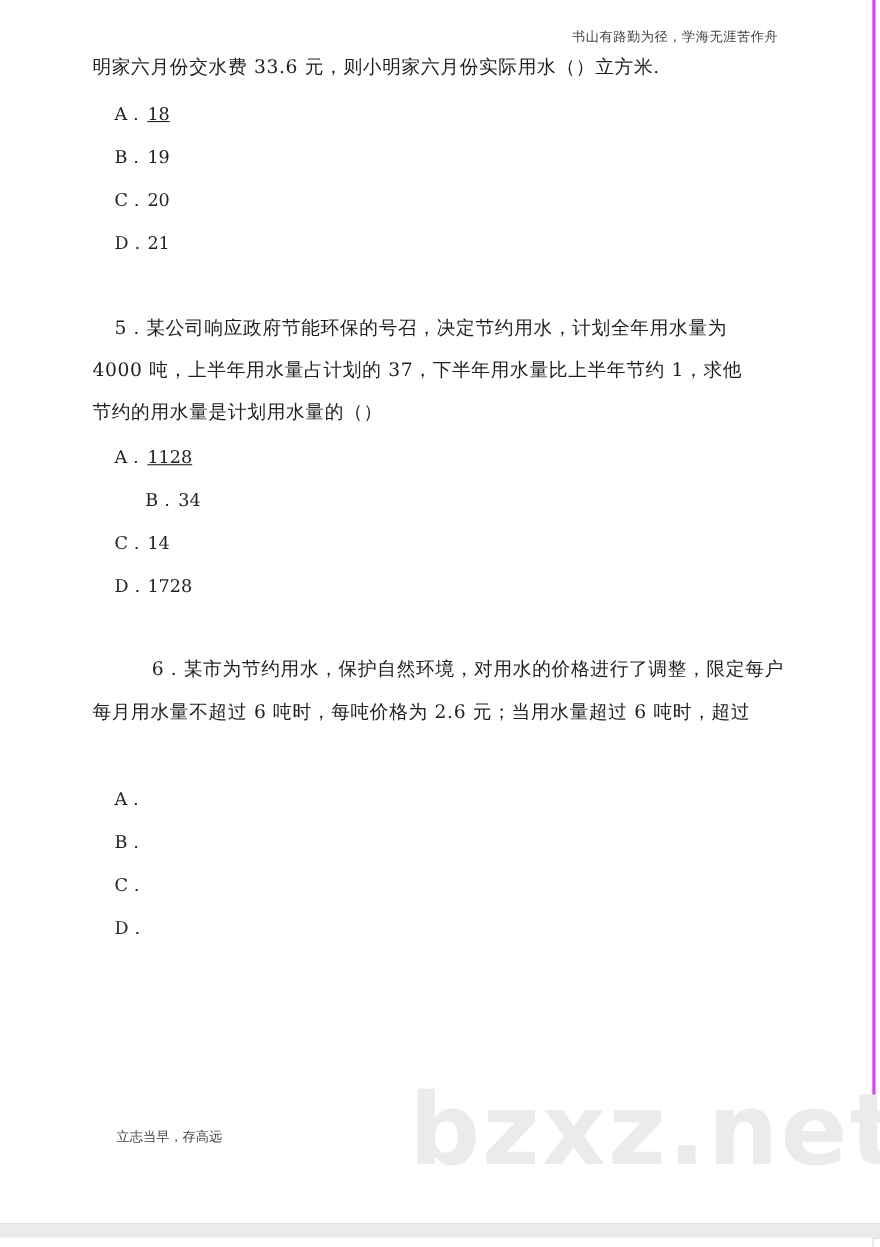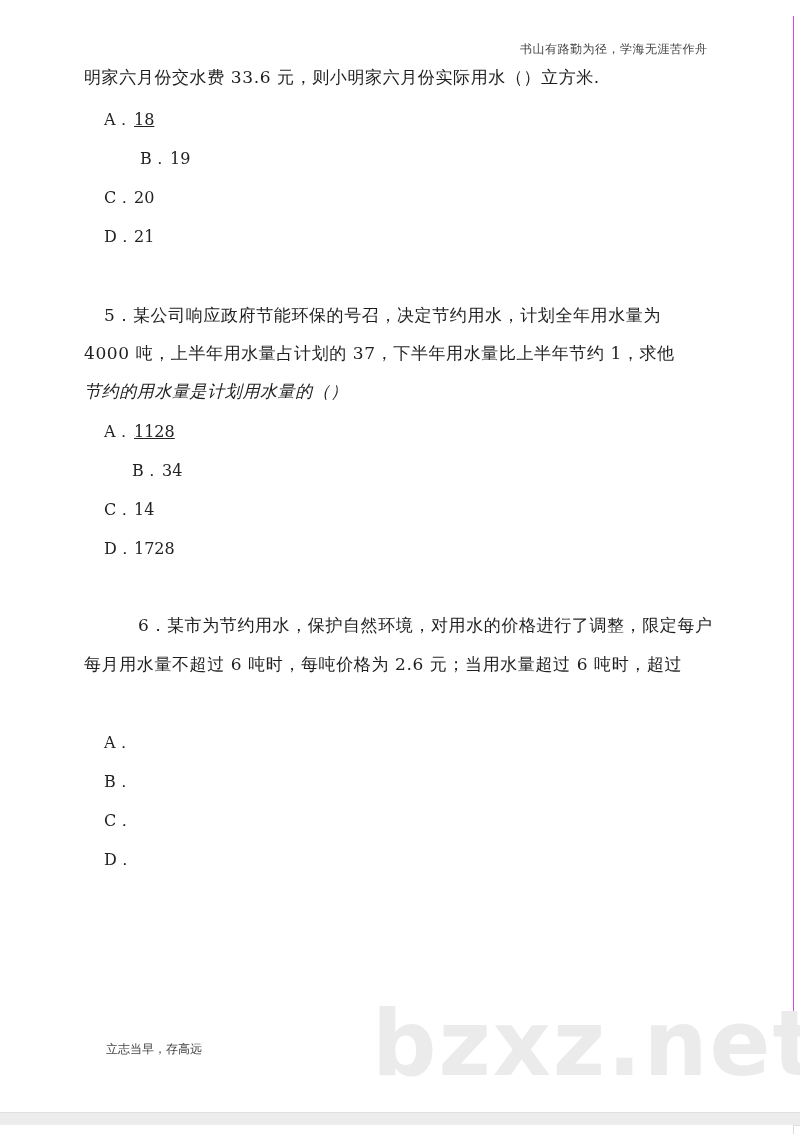--- a/index.html
+++ b/index.html
@@ -3,22 +3,22 @@
   <meta charset="utf-8">
   <style>
     html, body { margin: 0; padding: 0; }
     body {
       width: 800px; height: 1134px; position: relative; overflow: hidden;
       background: #ffffff;
       font-family: "DejaVu Serif", "Liberation Serif", serif;
       color: #222222;
     }
     .page {
-      position: absolute; left: 0; top: 16px; width: 793px; height: 1000px;
-      background: #ffffff; border-right: 1px solid #d946ef;
+      position: absolute; left: 0; top: 0; width: 793px; height: 1000px;
+      background: #ffffff; border-right: 3px solid #d946ef;
     }
     .gutter {
       position: absolute; left: 0; top: 1112px; width: 800px; height: 12px;
       background: #ececec; border-top: 1px solid #e0e0e0; border-bottom: 1px solid #e0e0e0;
     }
     .next-page {
       position: absolute; left: 0; top: 1125px; width: 793px; height: 9px;
       background: #ffffff; border-right: 1px solid #dcdcdc;
     }
     .header-motto {
@@ -46,27 +46,27 @@
     }
   </style>
 </head>
 <body>
 
 <div class="page">
   <div class="header-motto">书山有路勤为径，学海无涯苦作舟</div>
 
   <div class="line" style="top:50px;">明家六月份交水费 33.6 元，则小明家六月份实际用水（）立方米.</div>
   <div class="opt" style="top:93px;text-decoration:underline;"><span class="lbl">A．</span><span>18</span></div>
-  <div class="opt" style="top:132px;margin-left:36px;"><span class="lbl">B．</span><span>19</span></div>
+  <div class="opt" style="top:132px;"><span class="lbl">B．</span><span>19</span></div>
   <div class="opt" style="top:171px;"><span class="lbl">C．</span><span>20</span></div>
   <div class="opt" style="top:210px;"><span class="lbl">D．</span><span>21</span></div>
 
   <div class="line" style="top:288px; left:104px;">5．某公司响应政府节能环保的号召，决定节约用水，计划全年用水量为</div>
   <div class="line" style="top:326px;">4000 吨，上半年用水量占计划的 37，下半年用水量比上半年节约 1，求他</div>
-  <div class="line" style="top:364px;font-style:italic;">节约的用水量是计划用水量的（）</div>
+  <div class="line" style="top:364px;">节约的用水量是计划用水量的（）</div>
   <div class="opt" style="top:405px;text-decoration:underline;"><span class="lbl">A．</span><span>1128</span></div>
   <div class="opt" style="top:444px;margin-left:28px;"><span class="lbl">B．</span><span>34</span></div>
   <div class="opt" style="top:483px;"><span class="lbl">C．</span><span>14</span></div>
   <div class="opt" style="top:522px;"><span class="lbl">D．</span><span>1728</span></div>
 
   <div class="line" style="top:598px; left:104px;margin-left:34px;">6．某市为节约用水，保护自然环境，对用水的价格进行了调整，限定每户</div>
   <div class="line" style="top:637px;">每月用水量不超过 6 吨时，每吨价格为 2.6 元；当用水量超过 6 吨时，超过</div>
   <div class="opt" style="top:716px;"><span class="lbl">A．</span><span></span></div>
   <div class="opt" style="top:755px;"><span class="lbl">B．</span><span></span></div>
   <div class="opt" style="top:794px;"><span class="lbl">C．</span><span></span></div>

